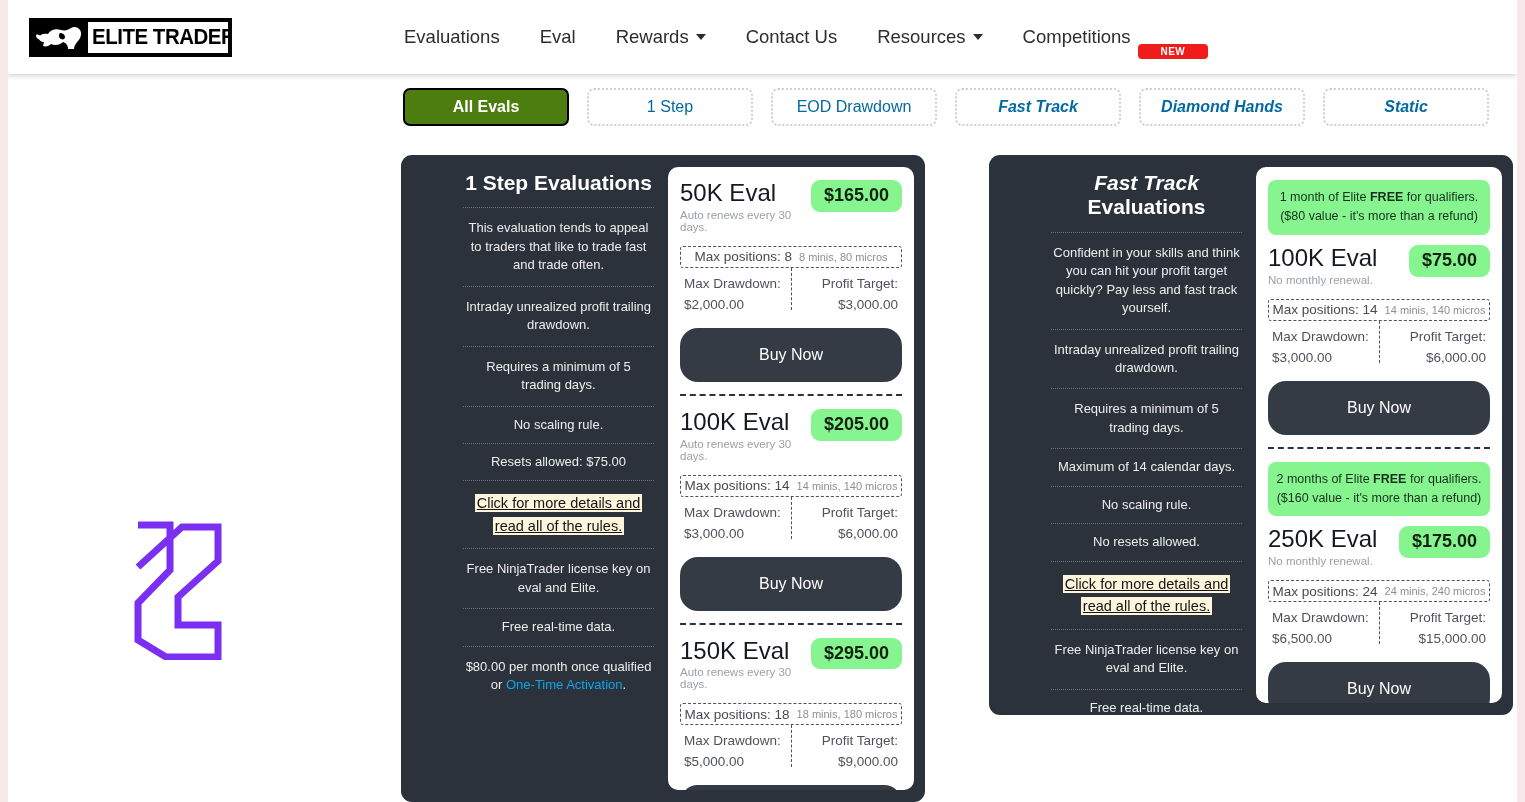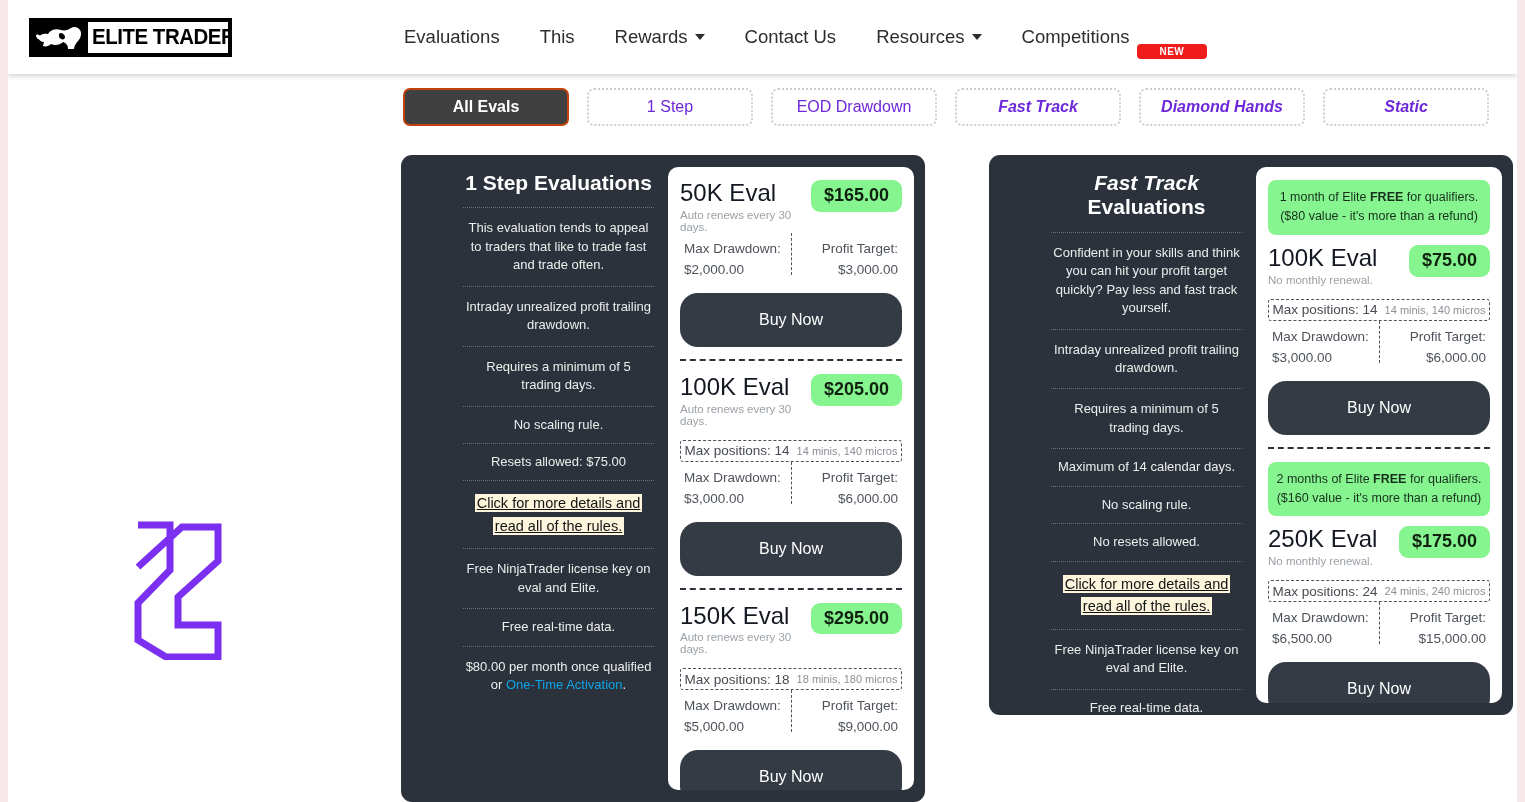--- a/index.html
+++ b/index.html
@@ -100,31 +100,31 @@
     display: flex;
     gap: 18px;
     margin-top: 14px;
     padding-left: 395px;
   }
   .tab {
     width: 166px; height: 38px;
     border-radius: 7px;
     display: flex; align-items: center; justify-content: center;
     font-size: 16px;
-    color: #6d28d9;
+    color: #0369a1;
     background: #fff;
     border: 2px dotted #cfcfcf;
     cursor: pointer;
     white-space: nowrap;
   }
   .tab.italic { font-style: italic; font-weight: 600; }
   .tab.active {
-    background: #404040;
+    background: #4d7c0f;
     color: #ffffff;
-    border: 2px solid #c2410c;
+    border: 2px solid #000000;
     font-weight: 700;
   }
 
   
   .brandmark {
     position: absolute;
     left: 118px; top: 515px;
     width: 100px; height: 145px;
   }
 
@@ -302,21 +302,21 @@
         <span class="logo-word">ELITE TRADER</span>
 
       </div>
     </div>
 
     <nav class="nav">
       <div class="nav-item">
         <span>Evaluations</span>
       </div>
       <div class="nav-item">
-        <span>This</span>
+        <span>Eval</span>
       </div>
       <div class="nav-item">
         <span>Rewards</span>
         <span class="caret"></span>
       </div>
       <div class="nav-item">
         <span>Contact Us</span>
       </div>
       <div class="nav-item">
         <span>Resources</span>
@@ -369,20 +369,24 @@
       <div class="cards">
 
         <div class="card">
           <div class="card-head">
             <div>
               <div class="card-name">50K Eval</div>
               <div class="card-sub">Auto renews every 30 days.</div>
             </div>
             <div class="price">$165.00</div>
           </div>
+          <div class="pos-box">
+            <span class="pos-main">Max positions: 8</span>
+            <span class="pos-detail">8 minis, 80 micros</span>
+          </div>
           <div class="metrics">
             <div class="metric">
               <div class="metric-label">Max Drawdown:</div>
               <div class="metric-value">$2,000.00</div>
             </div>
             <div class="metric right">
               <div class="metric-label">Profit Target:</div>
               <div class="metric-value">$3,000.00</div>
             </div>
           </div>

